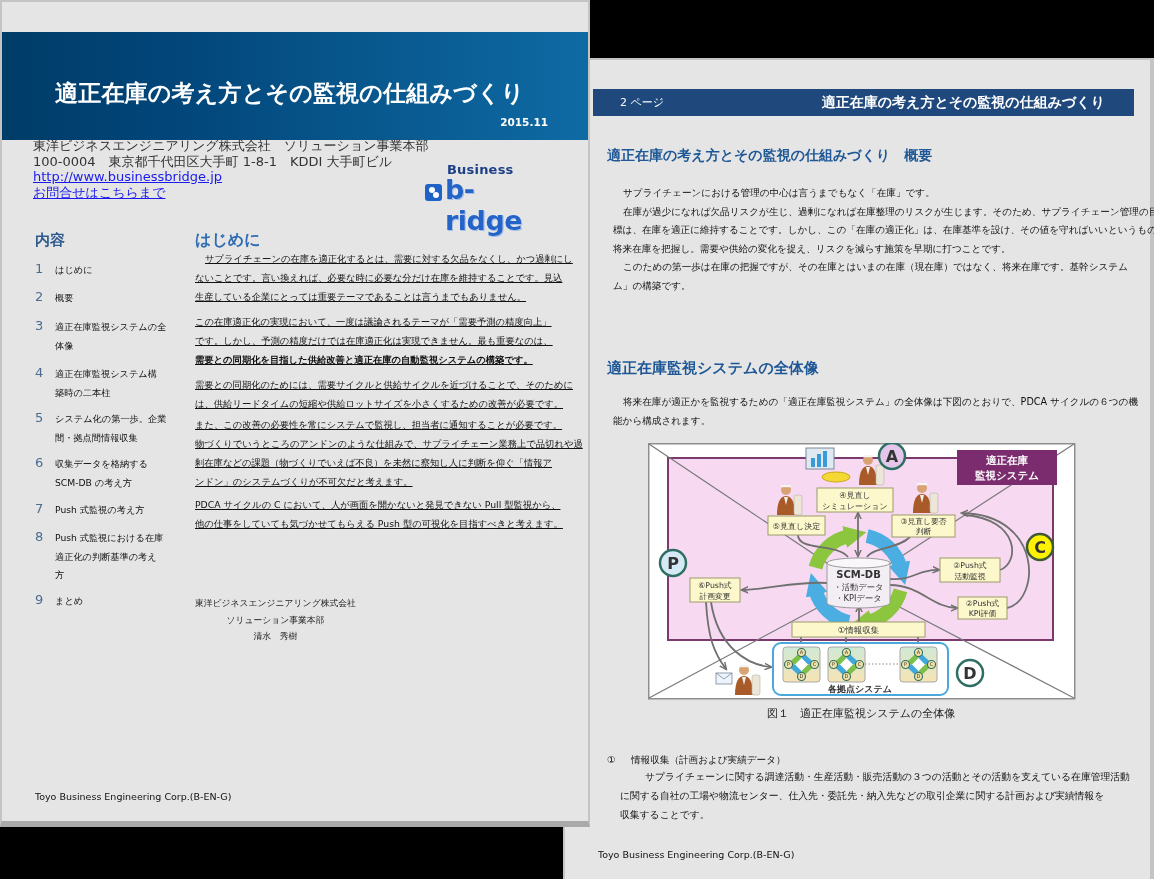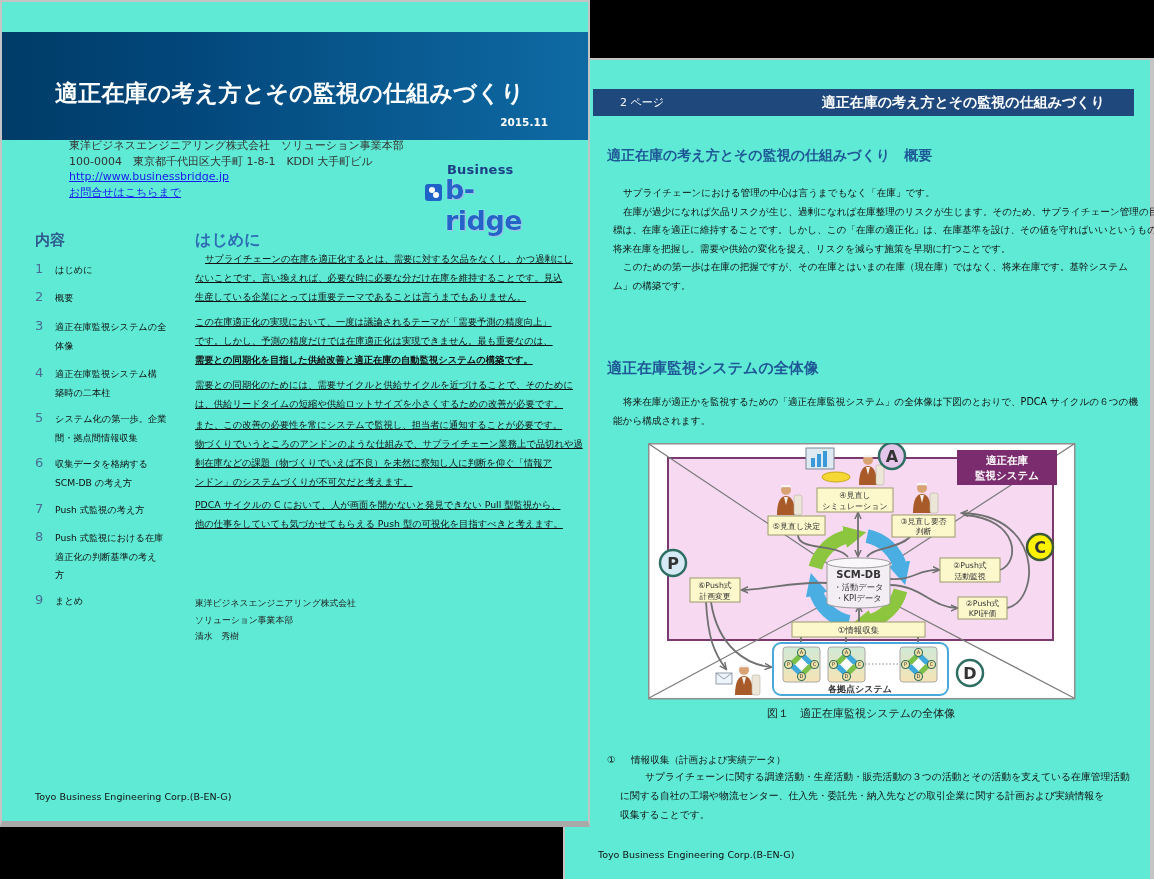--- a/index.html
+++ b/index.html
@@ -1,29 +1,29 @@
 <!DOCTYPE html>
 <html><head>
 <meta charset="utf-8">
 <style>
   html, body { margin:0; padding:0; }
   body {
     width:1154px; height:879px; background:#000; position:relative; overflow:hidden;
     font-family:"DejaVu Sans", sans-serif; color:#111;
   }
-  .page { position:absolute; background:#5eead4; box-sizing:border-box; }
+  .page { position:absolute; background:#e5e5e5; box-sizing:border-box; }
   #page2 { left:563px; top:58px; width:591px; height:821px; border:2px solid #c4c4c4; border-right-width:4px; border-bottom:none; z-index:1; }
   #page1 { left:0; top:0; width:590px; height:827px; border:2px solid #c4c4c4; border-bottom:6px solid #a9a9a9; z-index:2; }
 
   
   .banner { position:absolute; left:0; top:30px; width:586px; height:108px;
     background:linear-gradient(90deg,#003c68 0%,#02467a 30%,#08598f 65%,#0f6aa4 100%); }
   .banner-title { position:absolute; left:53px; top:46px; font-size:23px; font-weight:bold; color:#fff; white-space:nowrap; letter-spacing:0.2px; }
   .banner-date { position:absolute; right:40px; top:84px; font-size:10.5px; font-weight:bold; color:#fff; }
-  .company { position:absolute; left:31px; top:136px; font-size:11px; line-height:15.5px; color:#333; white-space:nowrap;margin-left:36px; }
+  .company { position:absolute; left:31px; top:136px; font-size:13px; line-height:15.5px; color:#333; white-space:nowrap; }
   .company a { color:#1a1aee; text-decoration:underline; display:block; }
   .logo { position:absolute; left:421px; top:158px; width:120px; height:52px; }
   .logo-top { position:absolute; left:24px; top:2px; font-size:13px; font-weight:bold; color:#1d3f86; letter-spacing:0.2px; }
   .logo-mark { position:absolute; left:2px; top:24px; width:17px; height:17px; border-radius:3px; background:#1f63c9; }
   .logo-mark::before { content:""; position:absolute; left:4px; top:3px; width:6px; height:6px; border-radius:50%; background:#fff; }
   .logo-mark::after { content:""; position:absolute; left:8px; top:8px; width:6px; height:6px; border-radius:50%; background:#fff; }
   .logo-word { position:absolute; left:22px; top:14px; font-size:27px; font-weight:bold; color:#2463c8; letter-spacing:-0.5px;
     text-shadow:0 0 1px #fff, 1px 1px 0 #9bb8e6; }
 
   .toc-heading { position:absolute; left:33px; top:229px; font-size:15px; font-weight:bold; color:#2f5a8e; }
@@ -31,21 +31,21 @@
   .toc-num { position:absolute; left:0; top:-1px; font-size:13px; color:#4b6c92; line-height:18.5px; }
   .toc-label { position:absolute; left:20px; top:0; font-size:9.2px; line-height:18.5px; color:#111; white-space:nowrap; }
   .toc-label span { display:block; }
 
   .intro-heading { position:absolute; left:193px; top:228px; font-size:16px; font-weight:bold; color:#2e6cb4; }
   .para { position:absolute; left:193px; font-size:9.3px; line-height:19px; color:#111; white-space:nowrap; }
   .para span { display:block;text-decoration:underline; }
   .para .indent { padding-left:10px; }
   .para .bold { font-weight:bold; }
   .author { position:absolute; left:193px; top:593px; font-size:8.8px; line-height:16.5px; color:#222; white-space:nowrap; }
-  .author span { display:block; }
+  .author span { display:block;text-align:center; }
   .footer { position:absolute; left:33px; top:789px; font-size:9.5px; color:#111; white-space:nowrap; }
 
   
   .band { position:absolute; left:28px; top:29px; width:541px; height:27px; background:#1f497d; }
   .band-label { position:absolute; left:27px; top:0; line-height:27px; font-size:11px; color:#fff; }
   .band-title { position:absolute; right:29px; top:0; line-height:27px; font-size:14px; font-weight:bold; color:#fff; white-space:nowrap; }
   .sec-heading { position:absolute; left:42px; font-weight:bold; color:#1f5896; white-space:nowrap; }
   .p2para { position:absolute; left:42px; font-size:9.6px; line-height:18.6px; color:#111; white-space:nowrap; }
   .p2para span { display:block;margin-left:6px; }
   .p2para .indent { padding-left:10px; }

